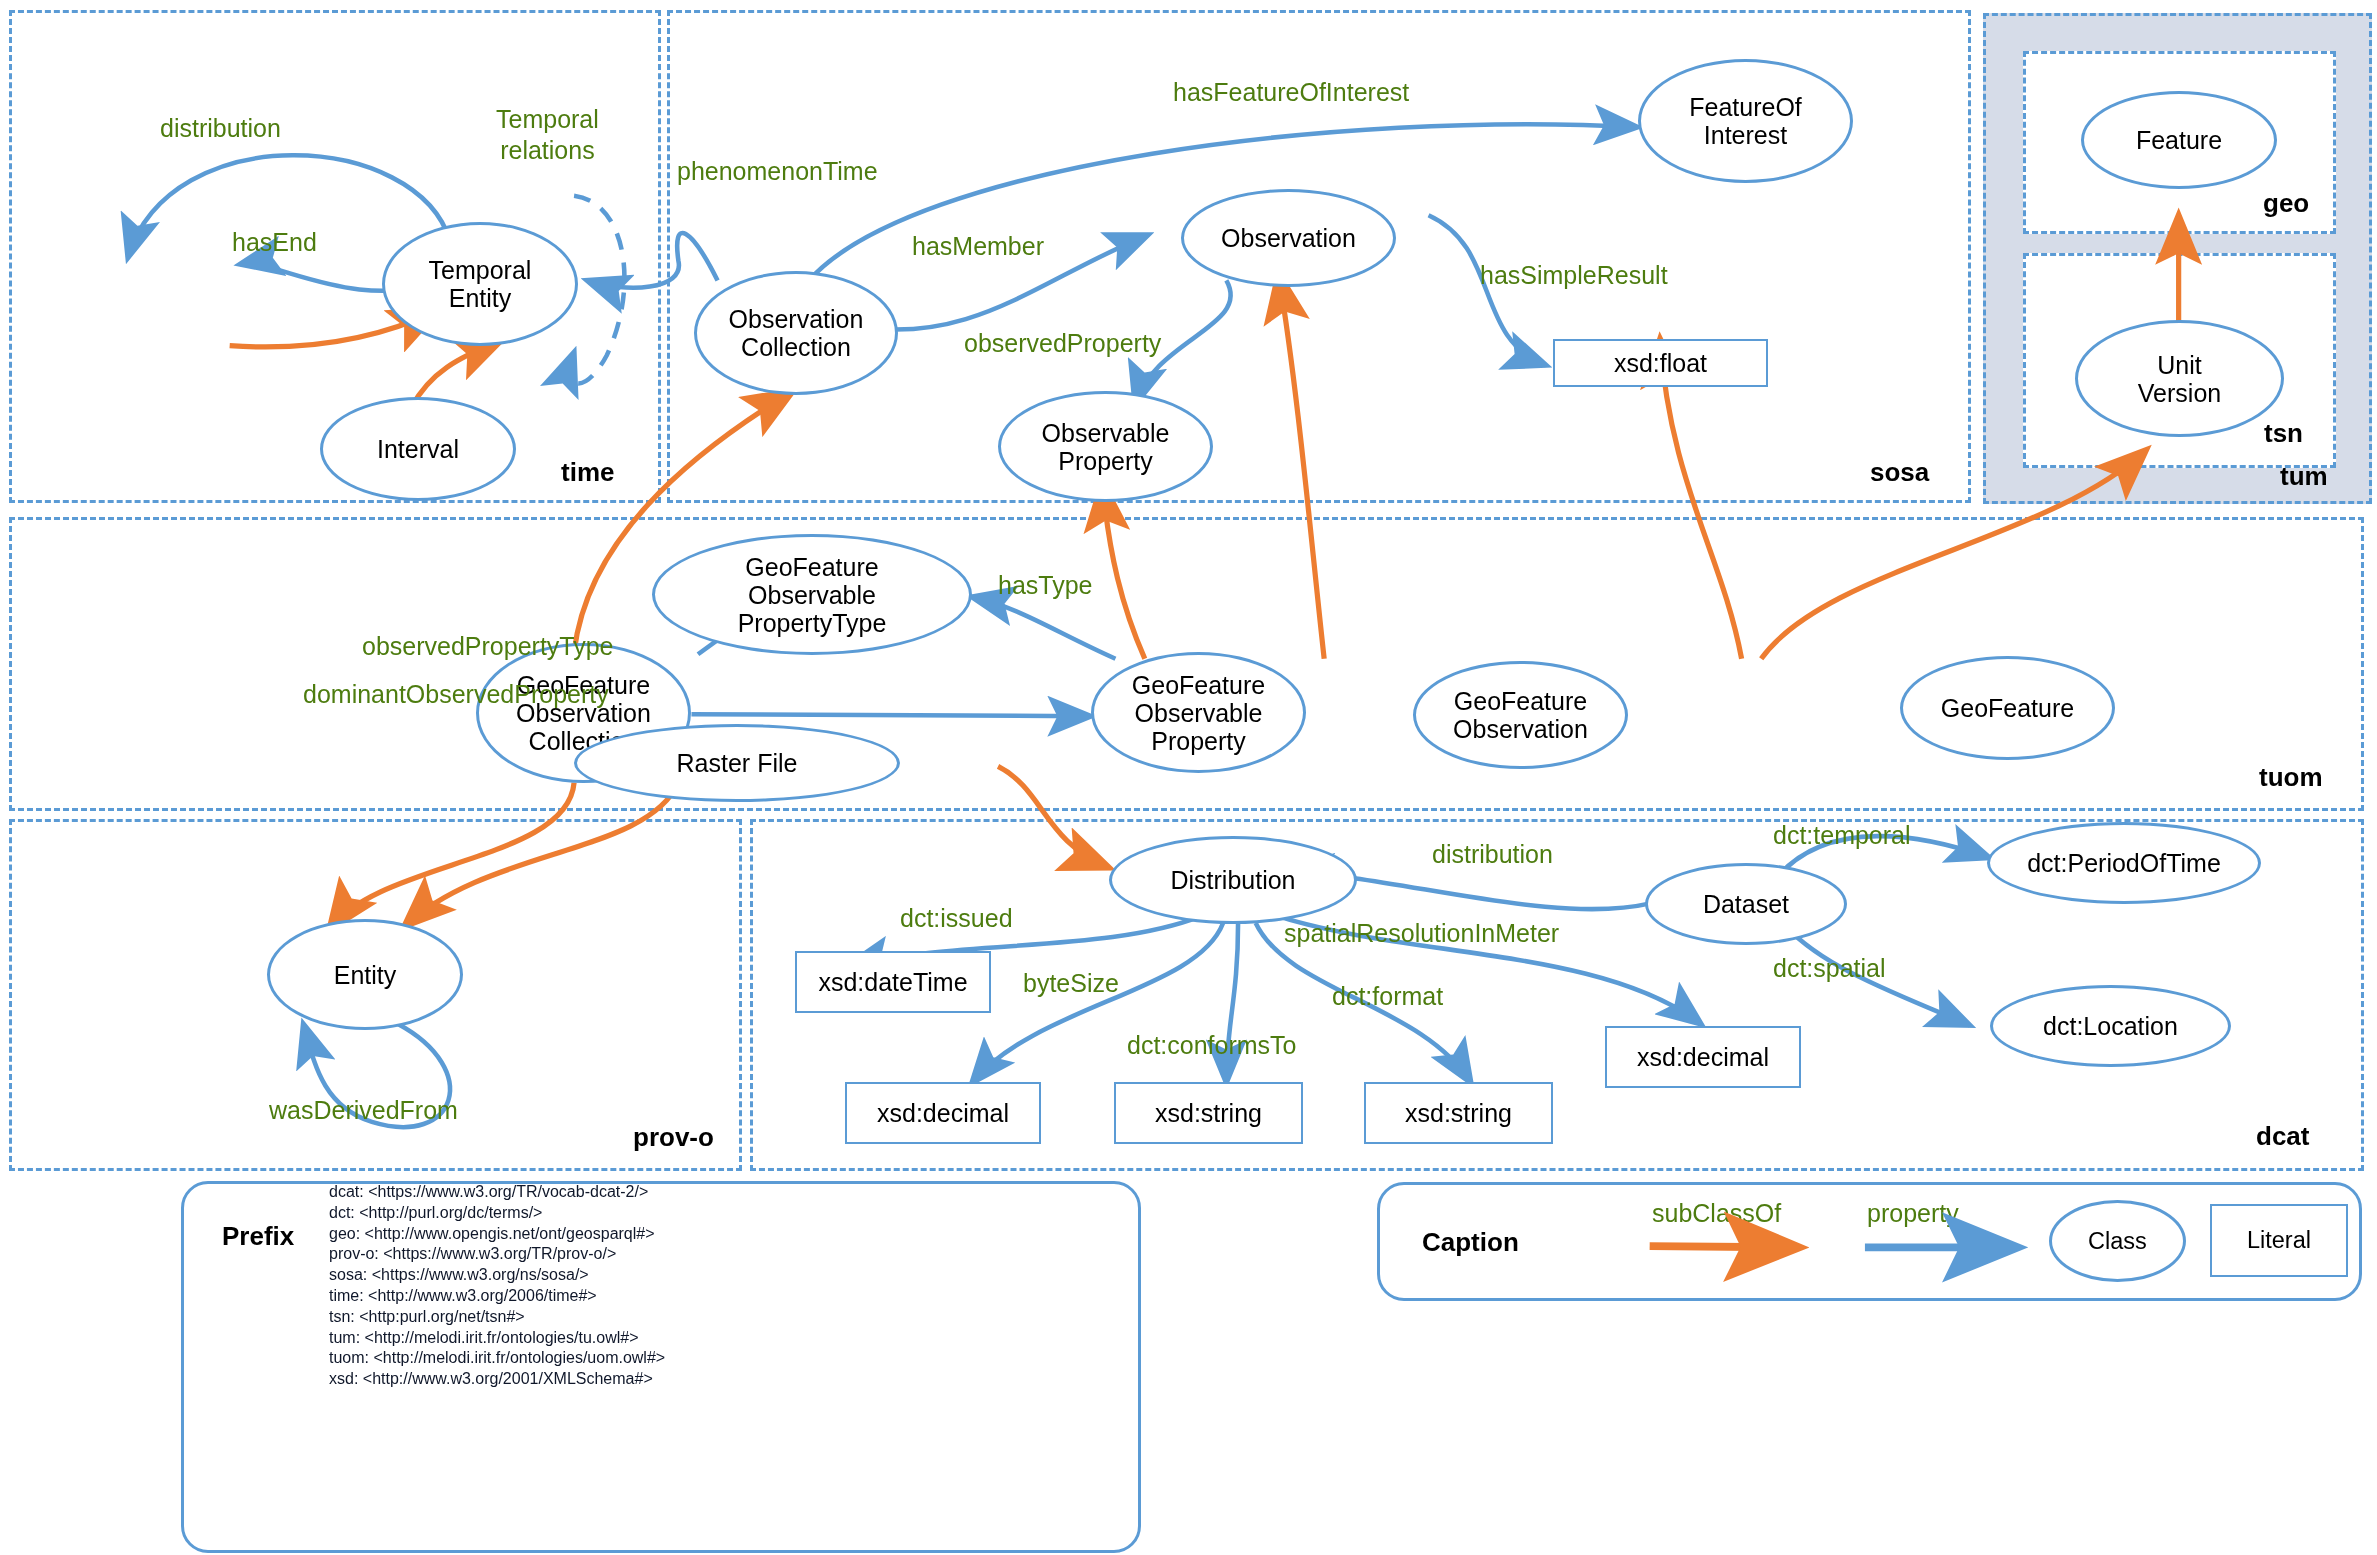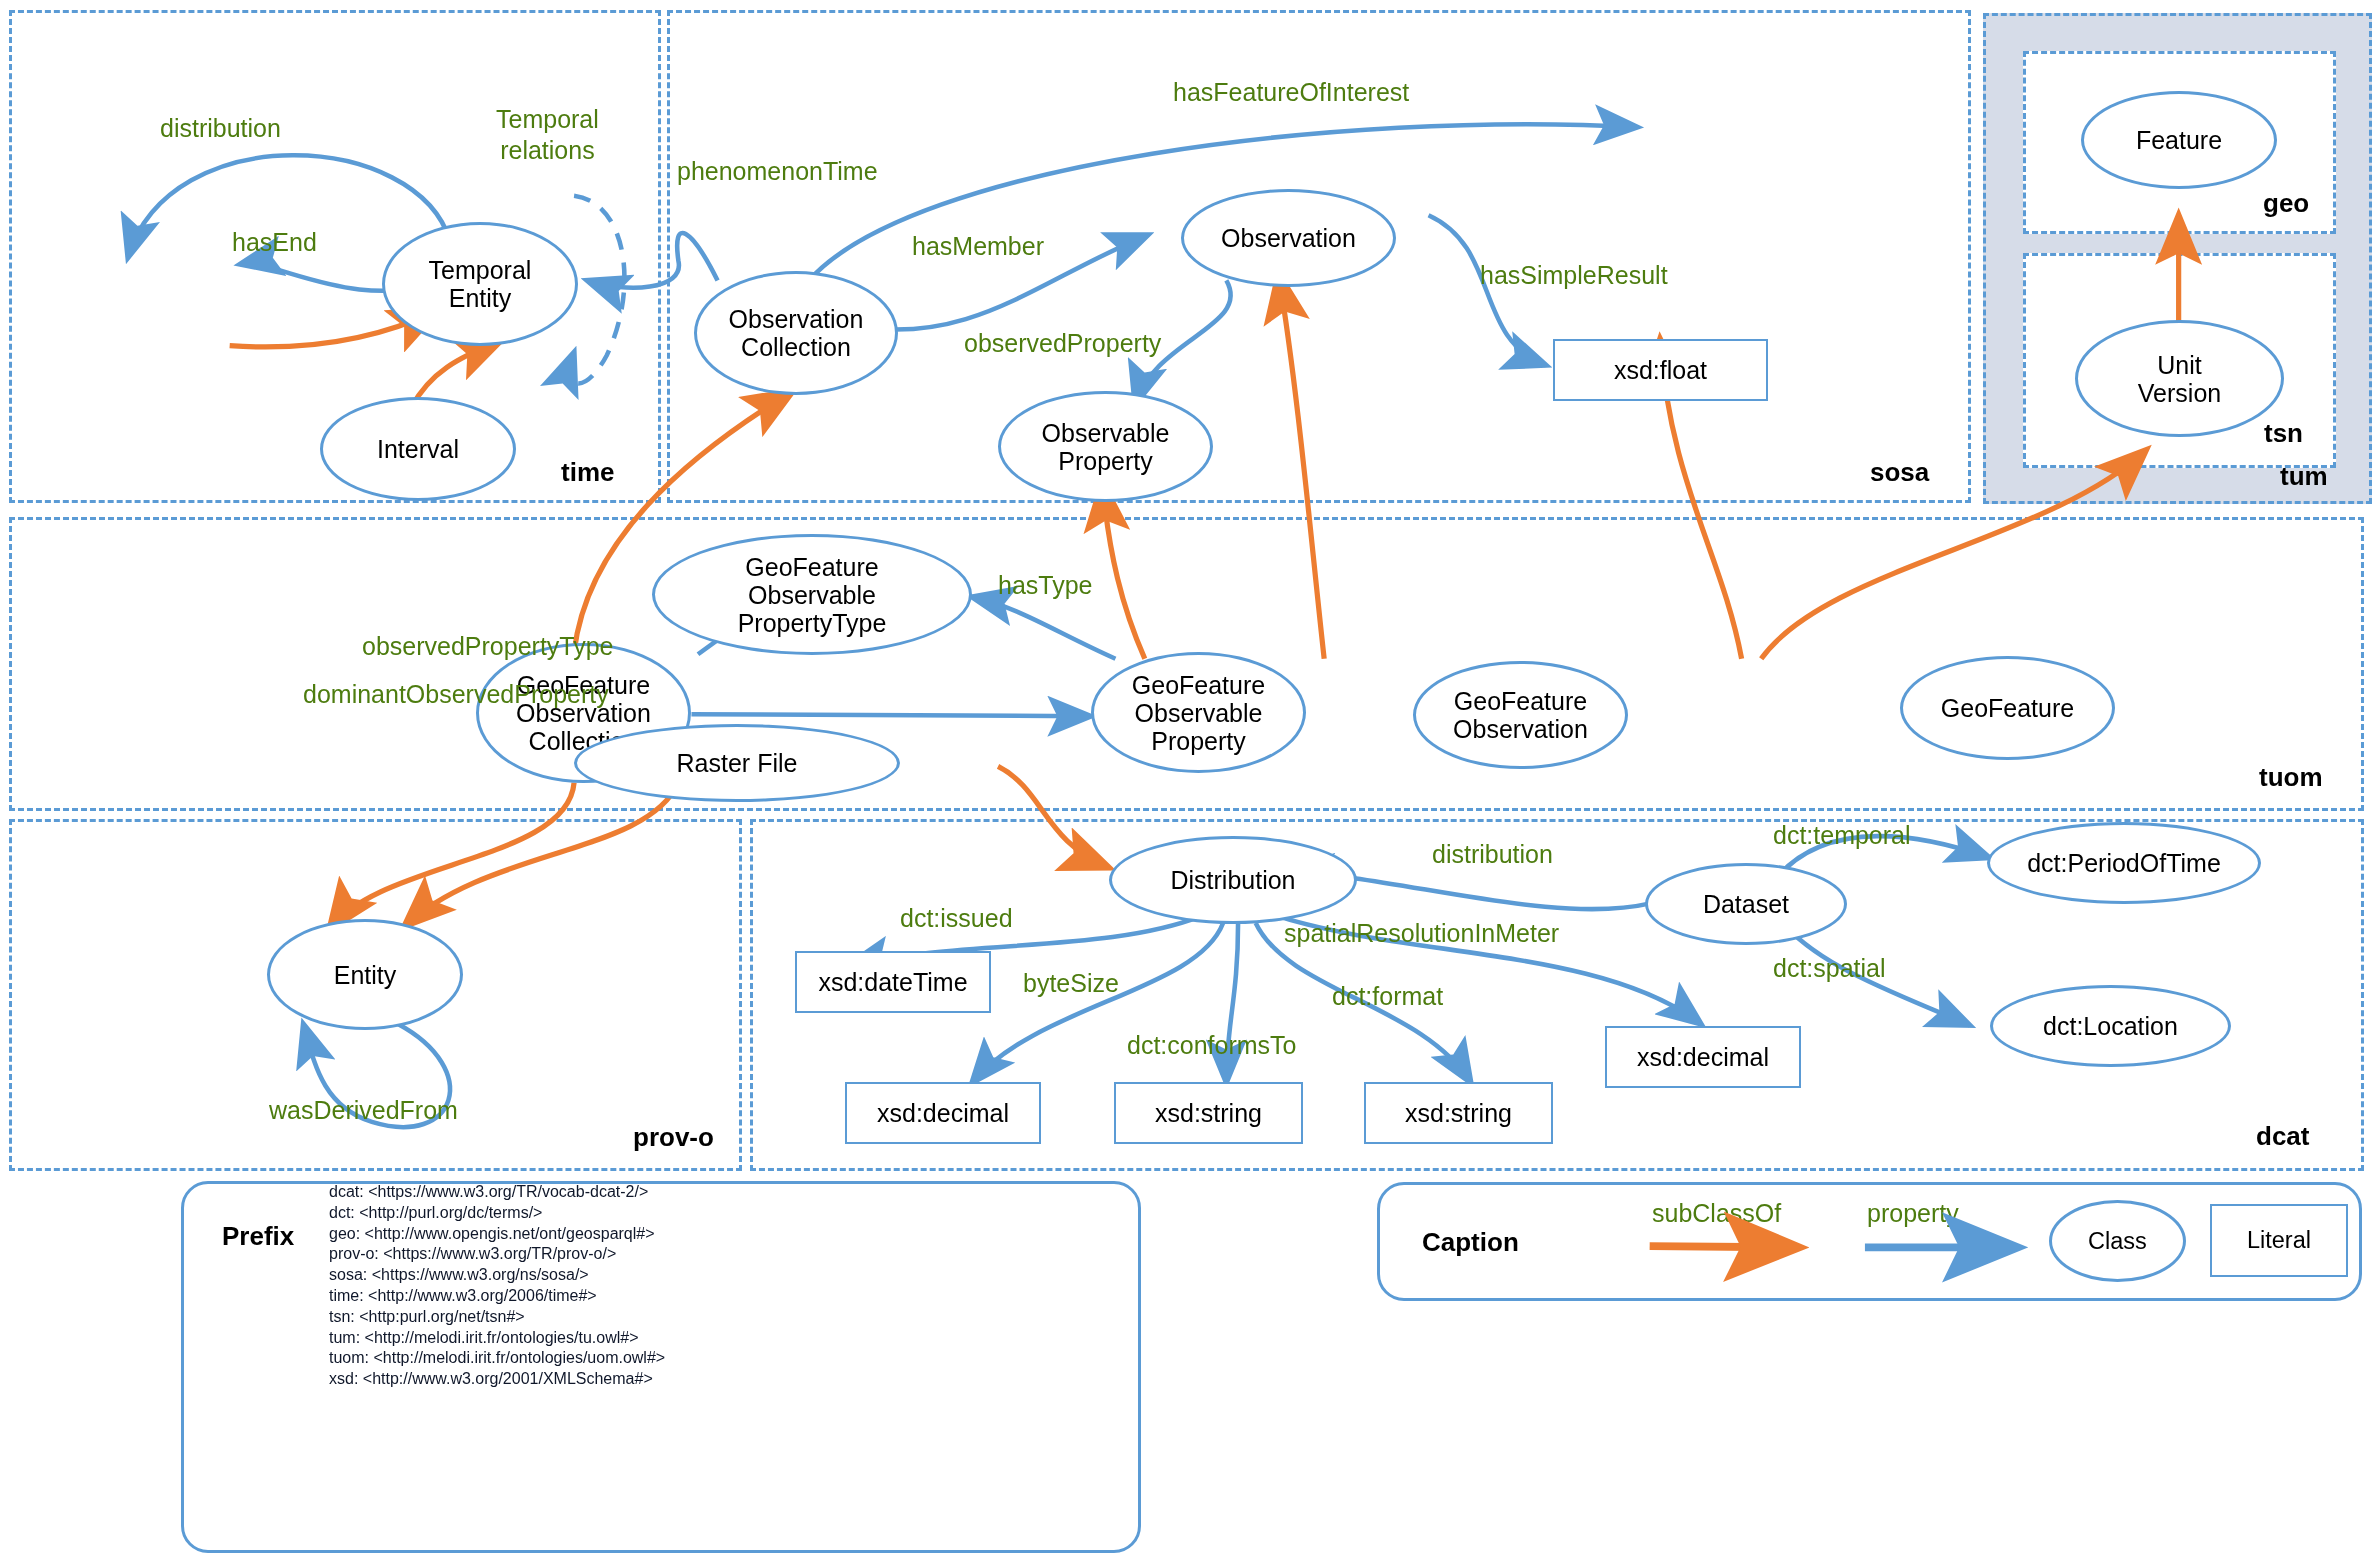--- a/index.html
+++ b/index.html
@@ -147,21 +147,23 @@
 
   <div class="node ellipse" style="left:382px;top:222px;width:196px;height:124px;white-space:pre-line;">Temporal
 Entity</div>
   <div class="node ellipse" style="left:320px;top:397px;width:196px;height:104px;">Interval</div>
 
   <div class="node ellipse" style="left:694px;top:271px;width:204px;height:124px;white-space:pre-line;">Observation
 Collection</div>
   <div class="node ellipse" style="left:1181px;top:189px;width:215px;height:98px;">Observation</div>
   <div class="node ellipse" style="left:998px;top:391px;width:215px;height:111px;white-space:pre-line;">Observable
 Property</div>
-  <div class="node rect" style="left:1553px;top:339px;width:215px;height:62px;">xsd:float</div>
+  <div class="node ellipse" style="left:1638px;top:59px;width:215px;height:124px;white-space:pre-line;">FeatureOf
+Interest</div>
+  <div class="node rect" style="left:1553px;top:339px;width:215px;height:48px;">xsd:float</div>
 
   <div class="node ellipse" style="left:2081px;top:91px;width:196px;height:98px;">Feature</div>
   <div class="node ellipse" style="left:2075px;top:320px;width:209px;height:117px;white-space:pre-line;">Unit
 Version</div>
 
   <div class="node ellipse" style="left:476px;top:643px;width:215px;height:140px;white-space:pre-line;">GeoFeature
 Observation
 Collection</div>
   <div class="node ellipse" style="left:652px;top:534px;width:320px;height:121px;white-space:pre-line;">GeoFeature
 Observable

